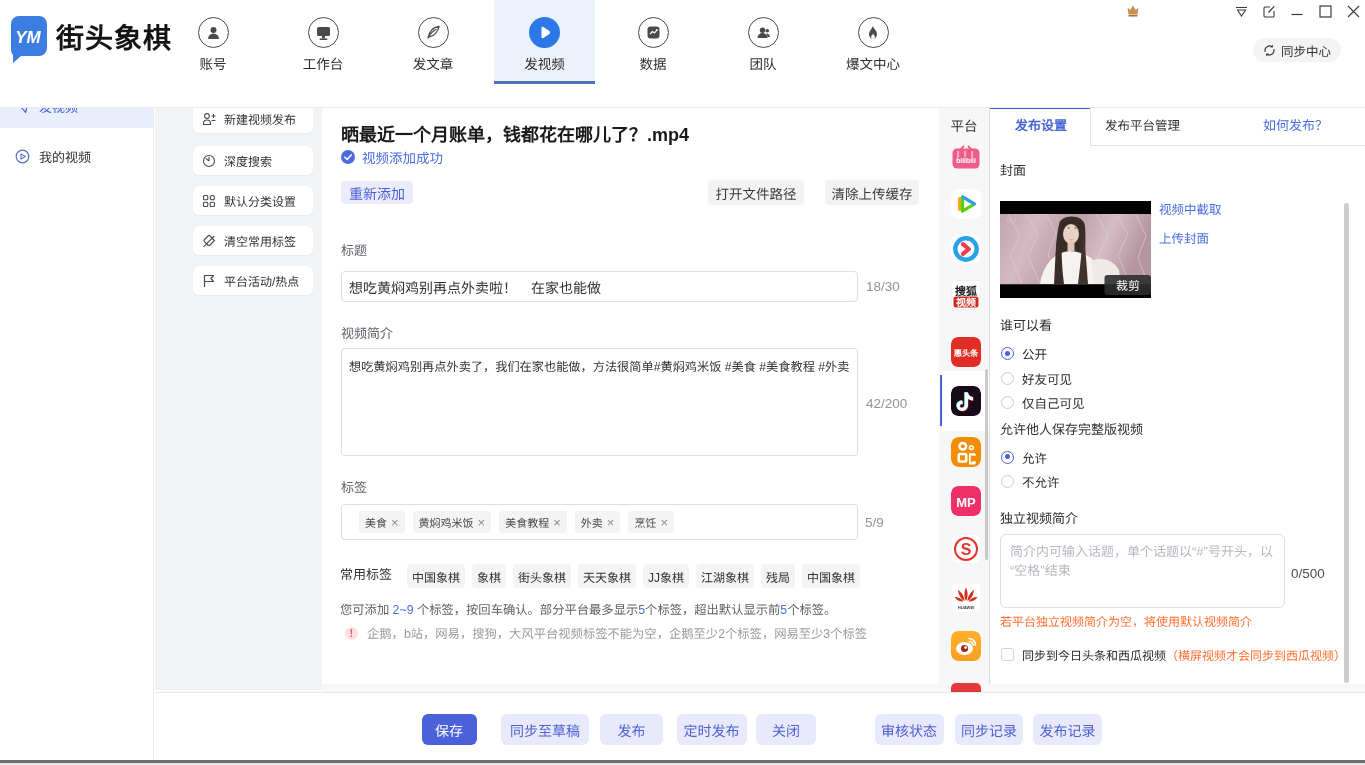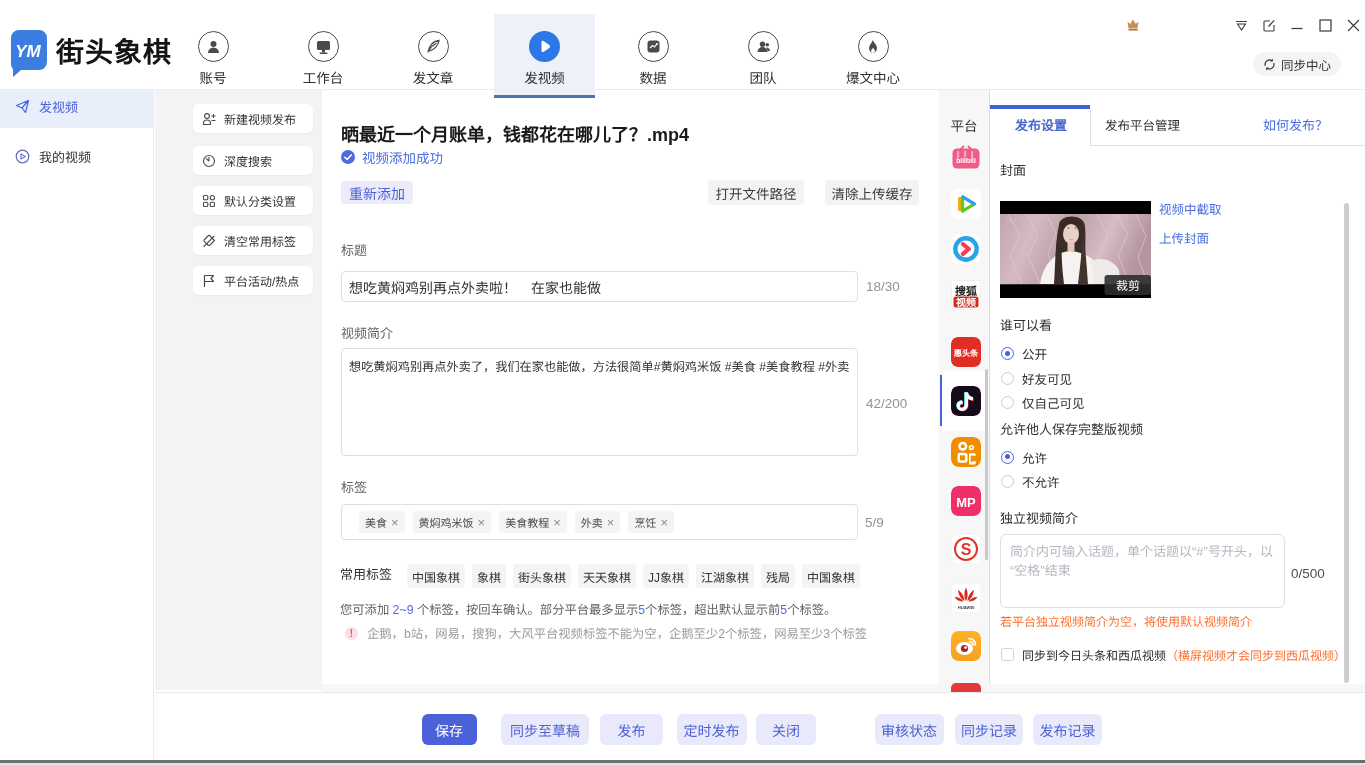--- a/index.html
+++ b/index.html
@@ -1,20 +1,20 @@
 <!DOCTYPE html>
 <html lang="zh-CN"><head>
 <meta charset="utf-8">
 <title>易媒助手</title>
 <style>
 * { margin:0; padding:0; box-sizing:border-box; }
 html,body { width:1365px; height:765px; overflow:hidden; background:#fff;
   font-family:"Liberation Sans",sans-serif; color:#333; }
 
-#header { position:absolute; left:0; top:14px; width:1365px; height:76px; background:#fff;
+#header { position:absolute; left:0; top:0; width:1365px; height:108px; background:#fff;
   border-bottom:1px solid #ebebeb; z-index:5; }
 #logo { position:absolute; left:9px; top:14px; }
 #appname { position:absolute; left:56px; top:16px; font-size:28px; font-weight:bold; color:#141414; letter-spacing:1px;}
 .navitem { position:absolute; top:0; width:100px; height:84px; text-align:center; }
 .navitem .circ { width:31px; height:31px; margin:17px auto 5px; border:1px solid #4a4a4a; border-radius:50%;
   display:flex; align-items:center; justify-content:center; }
 .navitem .lbl { font-size:13.5px; color:#2e2e2e; }
 .navitem.active { background:#edf1fa; }
 .navitem.active .circ { border:none; background:#2d78e8; }
 .navunderline { position:absolute; left:494px; top:81px; width:101px; height:3px; background:#4a72b8; z-index:6;}

